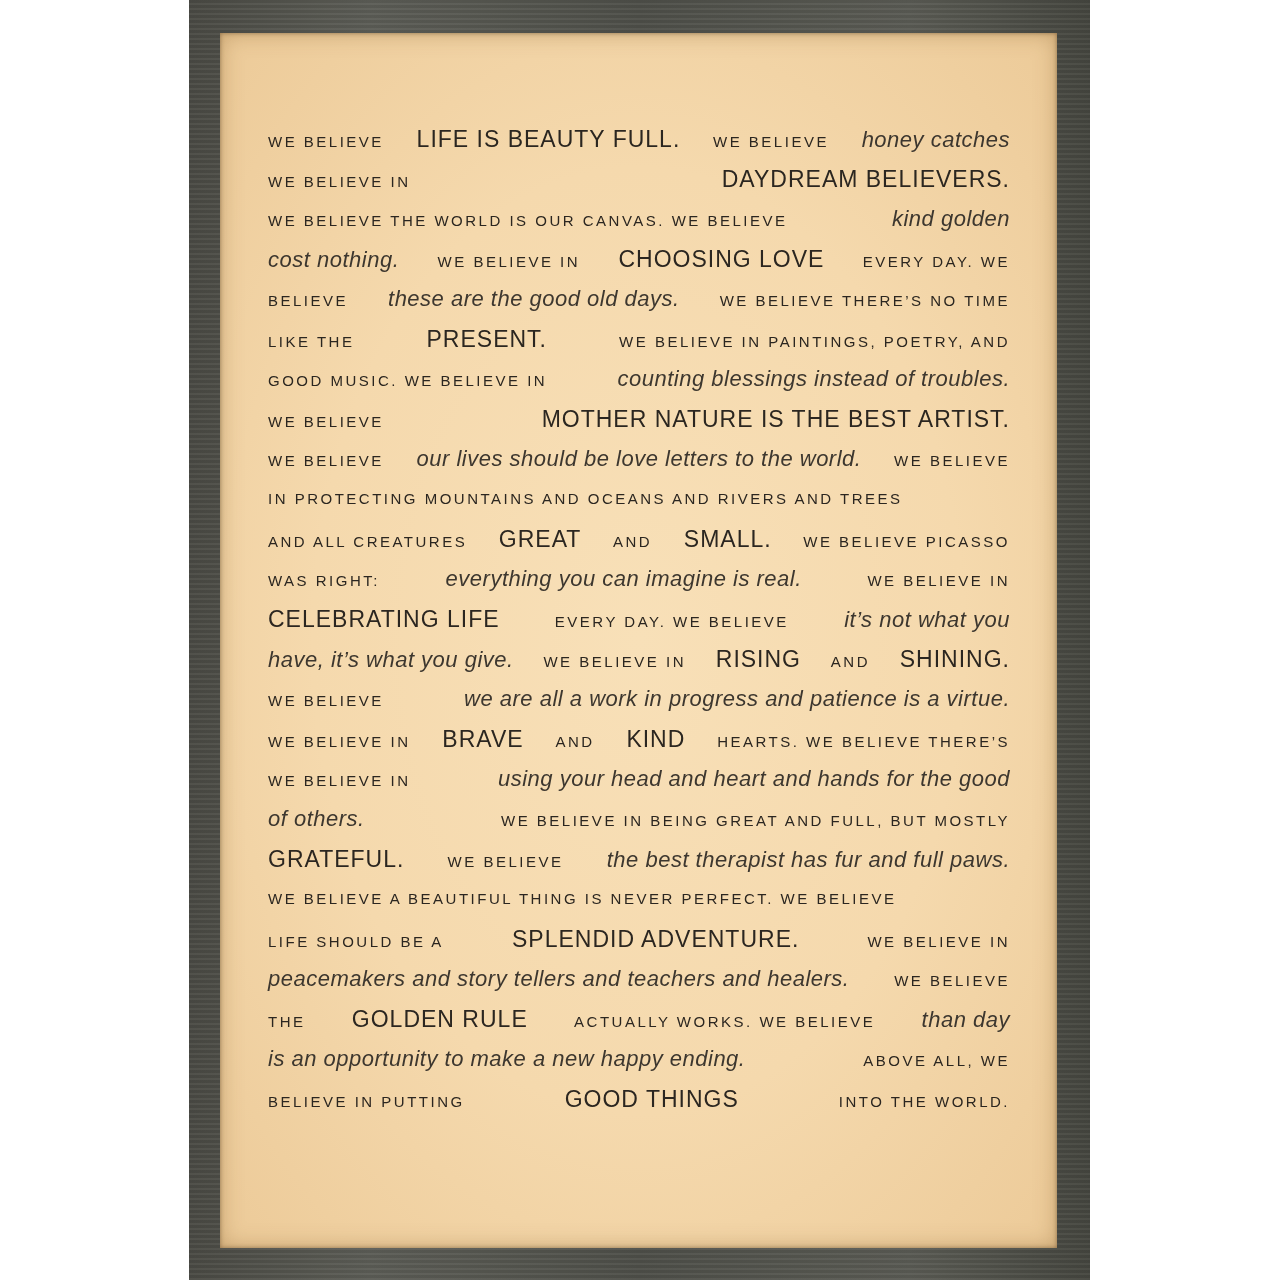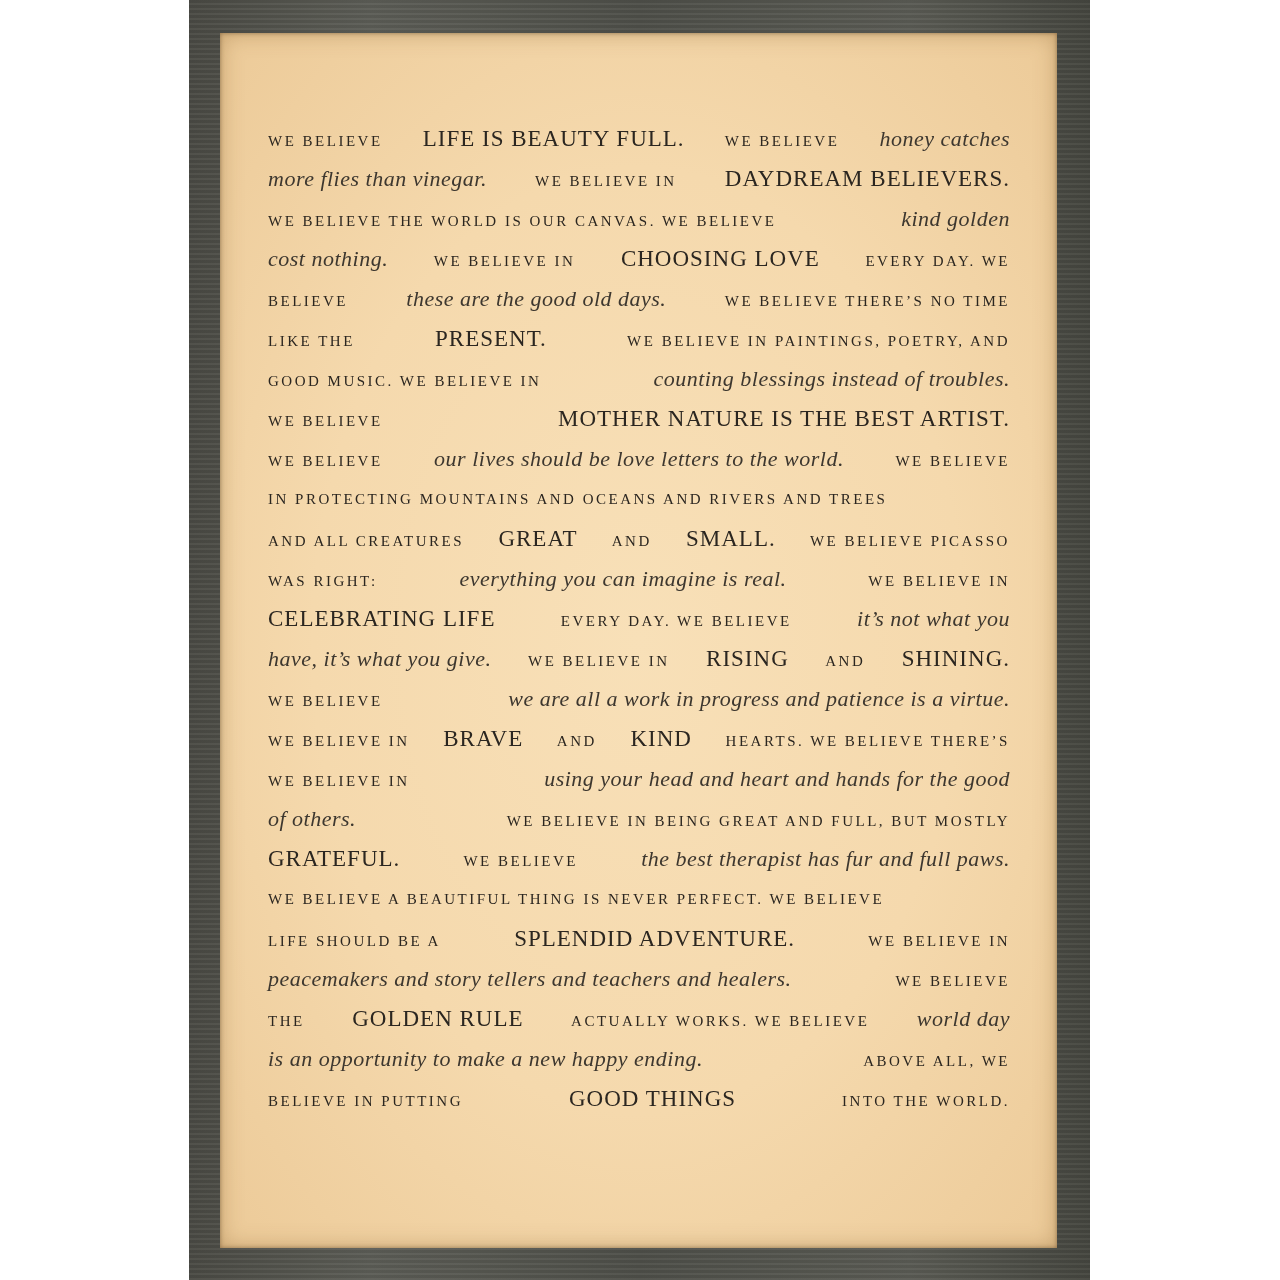--- a/index.html
+++ b/index.html
@@ -13,21 +13,21 @@
       content:""; position:absolute; inset:0;
       background: repeating-linear-gradient(0deg, rgba(255,255,255,0.04) 0 2px, rgba(0,0,0,0.05) 2px 5px);
     }
     .paper {
       position:absolute; left:31px; top:33px; width:837px; height:1215px;
       background: radial-gradient(ellipse at 50% 50%, #f8e0b8 0%, #f5d9ad 55%, #ecca98 100%);
       box-shadow: inset 0 0 22px rgba(120,80,30,0.35), inset 0 0 4px rgba(60,40,20,0.5);
     }
     .text {
       position:absolute; left:48px; top:86px; width:742px;
-      font-family:Liberation Serif, serif;
+      font-family:Liberation Sans, sans-serif;
       color:#2b2620;
     }
     .line {
       height:40px; line-height:40px;
       display:flex; justify-content:space-between; align-items:baseline;
       white-space:nowrap;
     }
     .sc { font-size:15px; letter-spacing:2.5px; text-transform:uppercase; }
     .big { font-size:23px; letter-spacing:1px; text-transform:uppercase; }
     .it { font-style:italic; font-size:22px; letter-spacing:0.5px; color:#3d372f; }
@@ -38,21 +38,20 @@
 <div class="frame">
   <div class="paper">
     <div class="text" id="manifesto">
         <div class="line">
           <span class="sc">we believe</span>
           <span class="big">life is beauty full.</span>
           <span class="sc">we believe</span>
           <span class="it">honey catches</span>
         </div>
         <div class="line">
-          <span class="it">more flies than vinegar.</span>
           <span class="sc">we believe in</span>
           <span class="big">daydream believers.</span>
         </div>
         <div class="line">
           <span class="sc">we believe the world is our canvas. we believe</span>
           <span class="it">kind golden</span>
         </div>
         <div class="line">
           <span class="it">cost nothing.</span>
           <span class="sc">we believe in</span>
@@ -142,21 +141,21 @@
           <span class="sc">we believe in</span>
         </div>
         <div class="line">
           <span class="it">peacemakers and story tellers and teachers and healers.</span>
           <span class="sc">we believe</span>
         </div>
         <div class="line">
           <span class="sc">the</span>
           <span class="big">golden rule</span>
           <span class="sc">actually works. we believe</span>
-          <span class="it">world day</span>
+          <span class="it">than day</span>
         </div>
         <div class="line">
           <span class="it">is an opportunity to make a new happy ending.</span>
           <span class="sc">above all, we</span>
         </div>
         <div class="line">
           <span class="sc">believe in putting</span>
           <span class="big">good things</span>
           <span class="sc">into the world.</span>
         </div>

